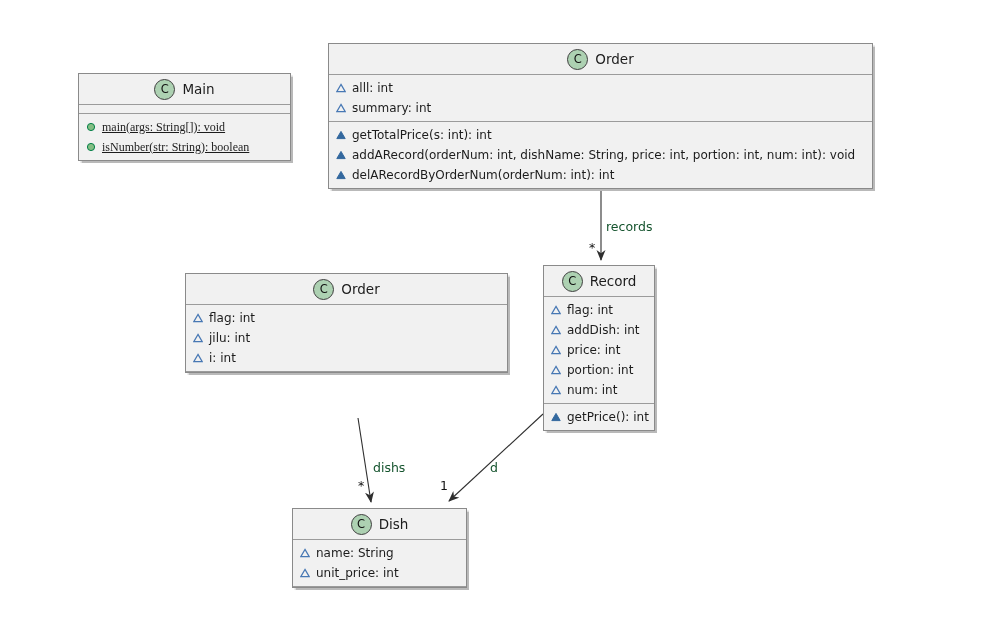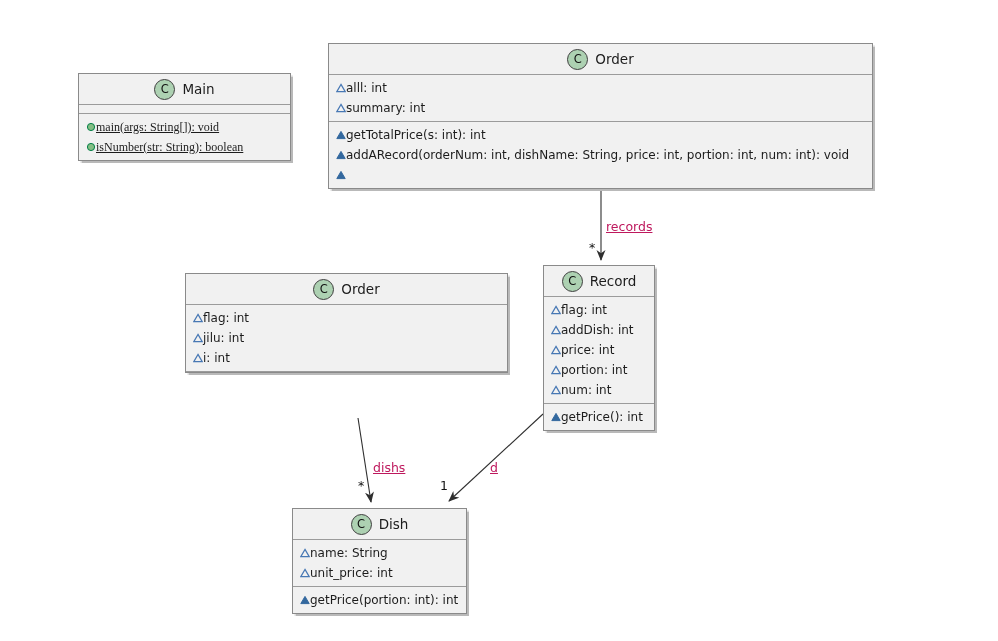--- a/index.html
+++ b/index.html
@@ -17,24 +17,24 @@
     border-bottom:1px solid #9b9b9b;font-size:13.5px;
   }
   .c-circle{
     width:19px;height:19px;border-radius:50%;background:#ADD1B2;border:1px solid #3f3f3f;
     display:flex;align-items:center;justify-content:center;
     font-size:11.5px;color:#101010;flex:0 0 auto;
   }
   .cls-fields{padding:3px 7px;border-bottom:1px solid #9b9b9b;}
   .cls-methods{padding:3px 7px;}
   .empty-compartment{height:8px;border-bottom:1px solid #9b9b9b;}
-  .member{display:flex;align-items:center;height:20px;font-size:12px;white-space:nowrap;}
+  .member{display:flex;align-items:center;gap:6px;height:20px;font-size:12px;white-space:nowrap;}
   .member svg{flex:0 0 auto;}
   .member.static .member-text{text-decoration:underline;font-family:Liberation Serif, serif;}
-  .edge-label{position:absolute;font-size:12.5px;color:#be185d;white-space:nowrap;text-decoration:underline;}
+  .edge-label{position:absolute;font-size:12.5px;color:#14532d;white-space:nowrap;}
   .mult-label{position:absolute;font-size:12.5px;color:#111;white-space:nowrap;}
 </style>
 </head>
 <body>
 
 <div id="canvas">
 
   <svg class="edges-svg">
     <defs>
       <marker id="arrow" markerWidth="12" markerHeight="10" refX="10" refY="4.5" orient="auto" markerUnits="userSpaceOnUse">
@@ -104,20 +104,21 @@
       <div class="member">
         <svg width="10" height="10" viewBox="0 0 10 10">
             <path d="M5 1.4 L9.2 8.6 H0.8 Z" fill="#33689E" stroke="#33689E" stroke-width="1"></path>
           </svg>
         <span class="member-text">addARecord(orderNum: int, dishName: String, price: int, portion: int, num: int): void</span>
       </div>
       <div class="member">
         <svg width="10" height="10" viewBox="0 0 10 10">
             <path d="M5 1.4 L9.2 8.6 H0.8 Z" fill="#33689E" stroke="#33689E" stroke-width="1"></path>
           </svg>
+        <span class="member-text">delARecordByOrderNum(orderNum: int): int</span>
       </div>
     </div>
   </div>
 
   <div class="uml-class" style="left:185px;top:273px;width:323px;">
     <div class="cls-header">
       <span class="c-circle">C</span>
       <span class="cls-title">Order</span>
     </div>
     <div class="cls-fields">
@@ -201,23 +202,15 @@
           </svg>
         <span class="member-text">name: String</span>
       </div>
       <div class="member">
         <svg width="10" height="10" viewBox="0 0 10 10">
             <path d="M5 1.4 L9.2 8.6 H0.8 Z" fill="none" stroke="#4878B4" stroke-width="1.2"></path>
           </svg>
         <span class="member-text">unit_price: int</span>
       </div>
     </div>
-    <div class="cls-methods">
-      <div class="member">
-        <svg width="10" height="10" viewBox="0 0 10 10">
-            <path d="M5 1.4 L9.2 8.6 H0.8 Z" fill="#33689E" stroke="#33689E" stroke-width="1"></path>
-          </svg>
-        <span class="member-text">getPrice(portion: int): int</span>
-      </div>
-    </div>
   </div>
 
 </div>
 
 </body></html>

